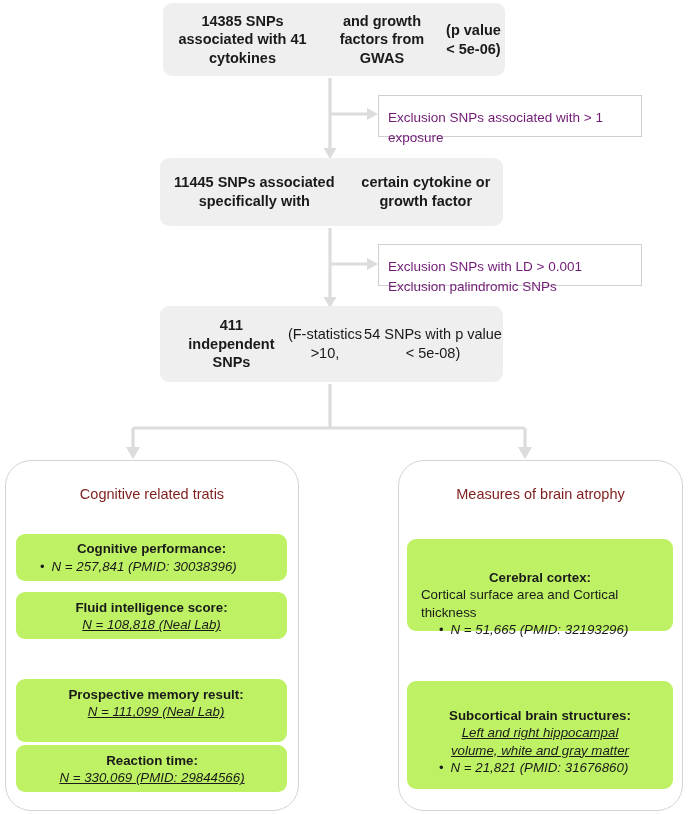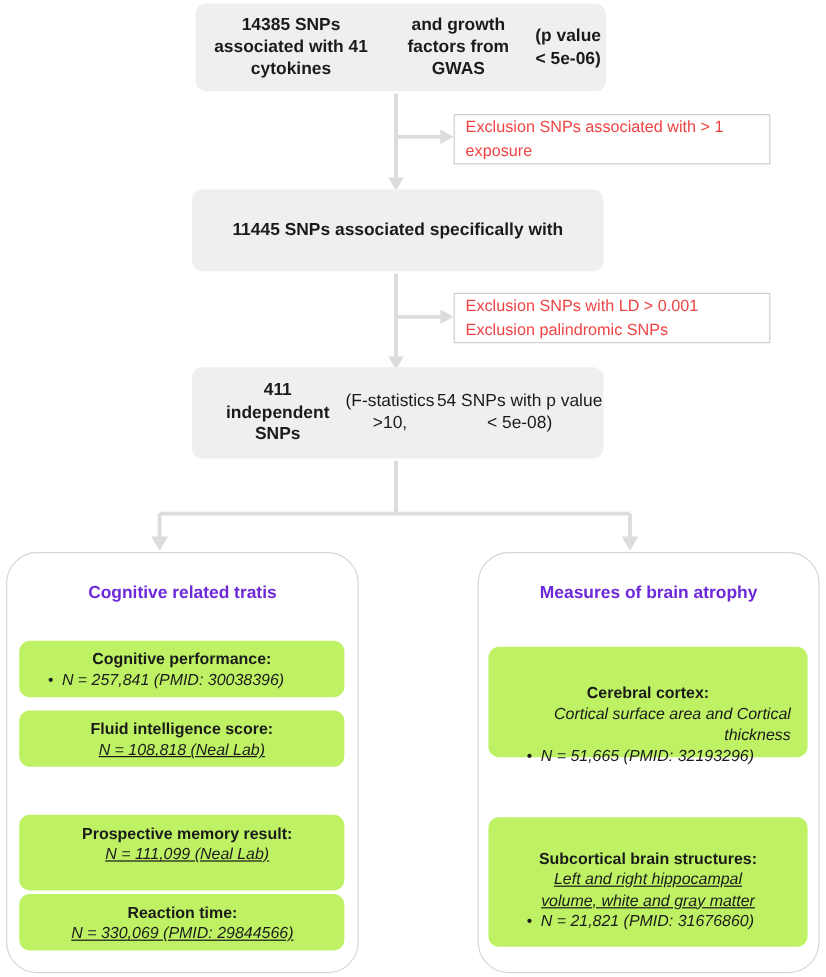--- a/index.html
+++ b/index.html
@@ -50,22 +50,22 @@
   }
 
   
   .excl {
     position: absolute;
     background: #ffffff;
     border: 1px solid #cfcfcf;
     box-sizing: border-box;
     font-size: 13.5px;
     line-height: 1.45;
-    padding: 0 9px;
-    color: #ef4444;
+    padding: 12px 9px;
+    color: #701a75;
     text-align: left;
   }
   #excl-1 { left: 378px; top: 95px; width: 264px; height: 42px; }
   #excl-2 { left: 378px; top: 244px; width: 264px; height: 42px; }
 
   
   svg.conn { position: absolute; left: 0; top: 0; width: 688px; height: 814px; pointer-events: none; }
 
   
   .panel {
@@ -75,23 +75,23 @@
     border-radius: 26px;
     box-sizing: border-box;
   }
   #panel-left  { left: 5px;   top: 460px; width: 294px; height: 351px; }
   #panel-right { left: 398px; top: 460px; width: 285px; height: 351px; }
 
   .panel-title {
     position: absolute;
     left: 0; right: 0;
     text-align: center;
-    font-weight: bold;
-    font-size: 14.5px;
-    color: #6d28d9;
+    font-weight: normal;
+    font-size: 14.5px;
+    color: #7f1d1d;
   }
   #panel-left  .panel-title { top: 25px; }
   #panel-right .panel-title { top: 25px; }
 
   .card {
     position: absolute;
     background: #bef264;
     border-radius: 9px;
     box-sizing: border-box;
     font-size: 13.3px;
@@ -103,22 +103,21 @@
     text-align: center;
   }
   .card .it {
     display: block;
     font-style: italic;
     text-align: center;
     text-decoration: underline;
   }
   .card .it-left {
     display: block;
-    font-style: italic;
-    text-align: right;
+    text-align: left;
   }
   .card .bullet-row {
     display: flex;
     align-items: baseline;
     font-style: italic;
   }
   .card .bullet-row .dot {
     font-style: normal;
     margin-right: 7px;
     font-size: 13px;
@@ -179,20 +178,21 @@
     <span class="ln bold">(p value &lt; 5e-06)</span>
   </div>
 
   <div class="excl" id="excl-1">
     <span class="ln">Exclusion SNPs associated with &gt;</span>
     <span class="ln">1 exposure</span>
   </div>
 
   <div class="node" id="box-mid">
     <span class="ln bold">11445 SNPs associated specifically with</span>
+    <span class="ln bold">certain cytokine or growth factor</span>
   </div>
 
   <div class="excl" id="excl-2">
     <span class="ln">Exclusion SNPs with LD &gt; 0.001</span>
     <span class="ln">Exclusion palindromic SNPs</span>
   </div>
 
   <div class="node" id="box-indep">
     <span class="ln bold">411 independent SNPs</span>
     <span class="ln reg">(F-statistics &gt;10,</span>

